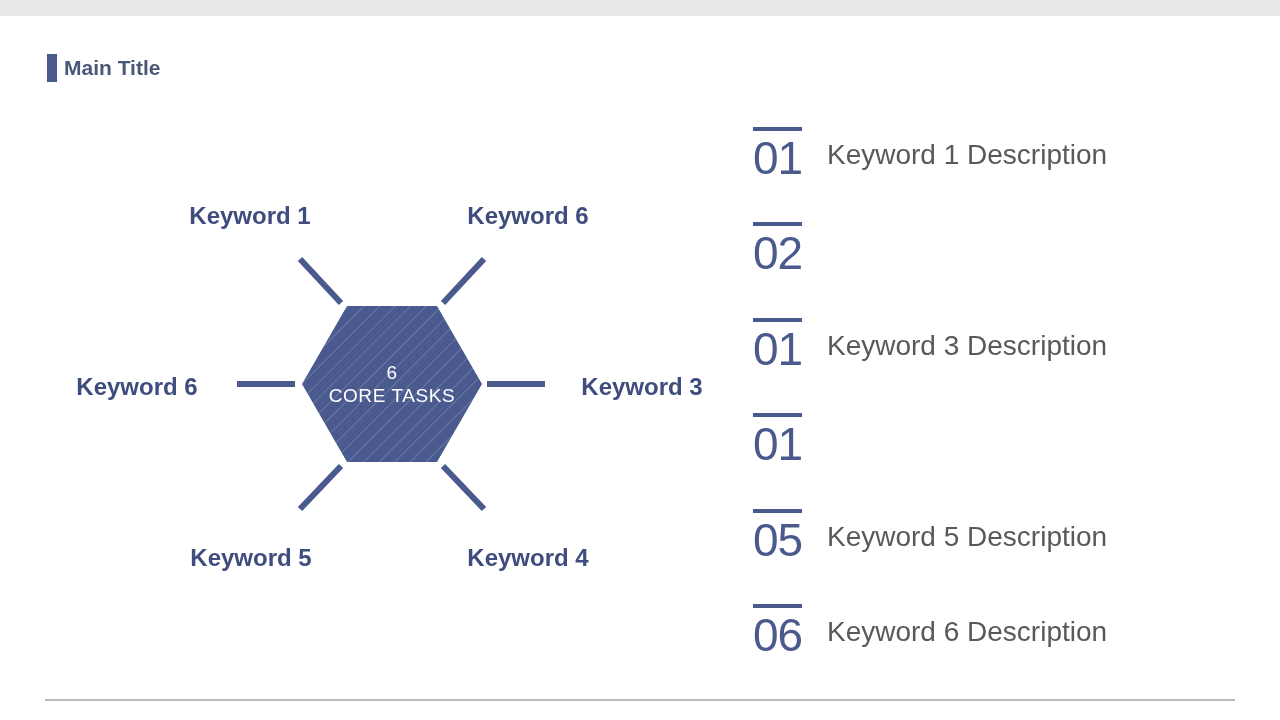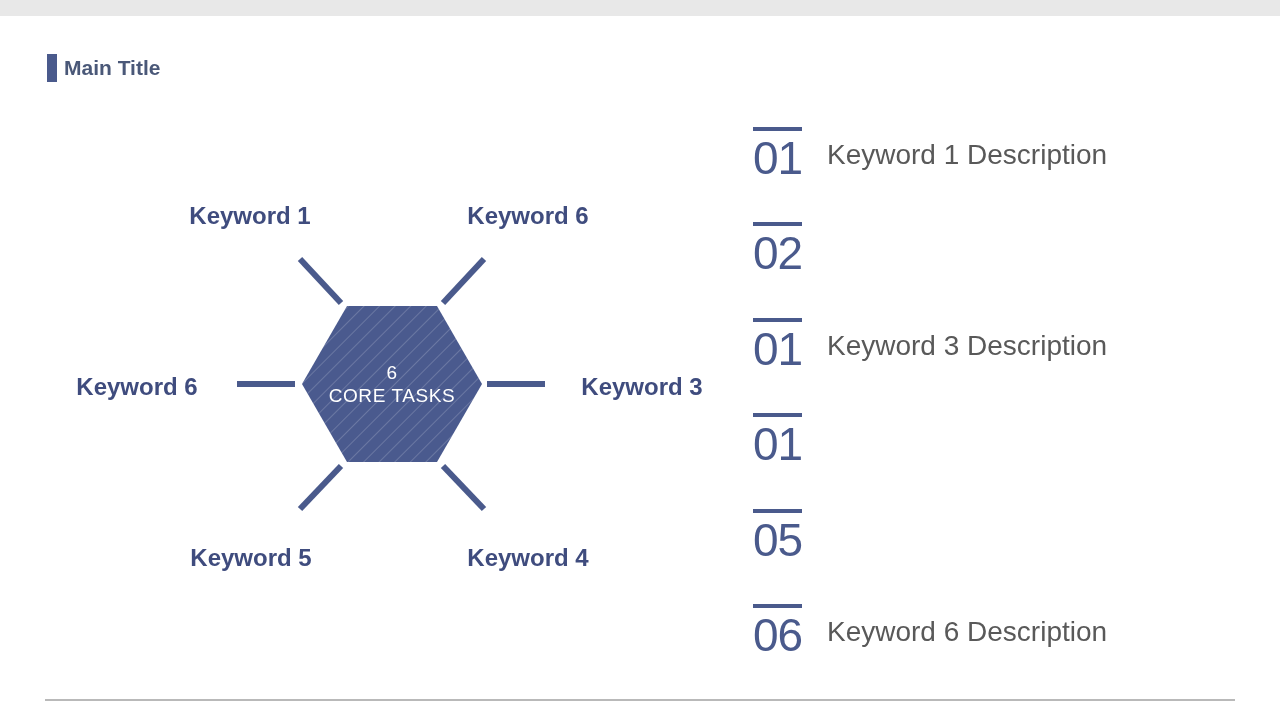--- a/index.html
+++ b/index.html
@@ -154,20 +154,21 @@
     </div>
     <div class="num-item i-3">
       <div class="num-block">01</div>
       <div class="item-desc">Keyword 3 Description</div>
     </div>
     <div class="num-item i-4">
       <div class="num-block">01</div>
     </div>
     <div class="num-item i-5">
       <div class="num-block">05</div>
+      <div class="item-desc">Keyword 5 Description</div>
     </div>
     <div class="num-item i-6">
       <div class="num-block">06</div>
       <div class="item-desc">Keyword 6 Description</div>
     </div>
   </div>
 
   <div class="footer-divider"></div>
 
 </div>

